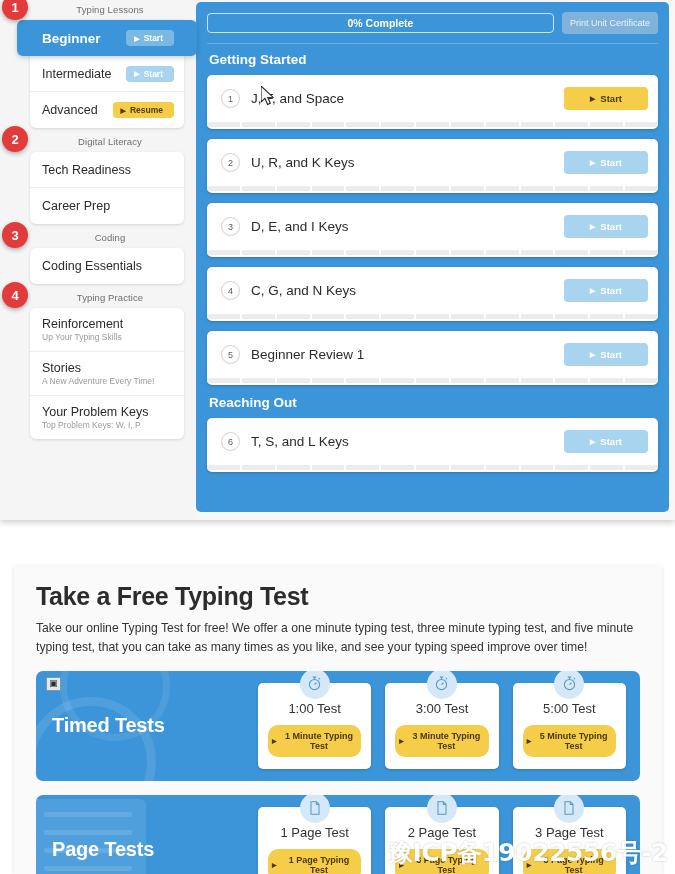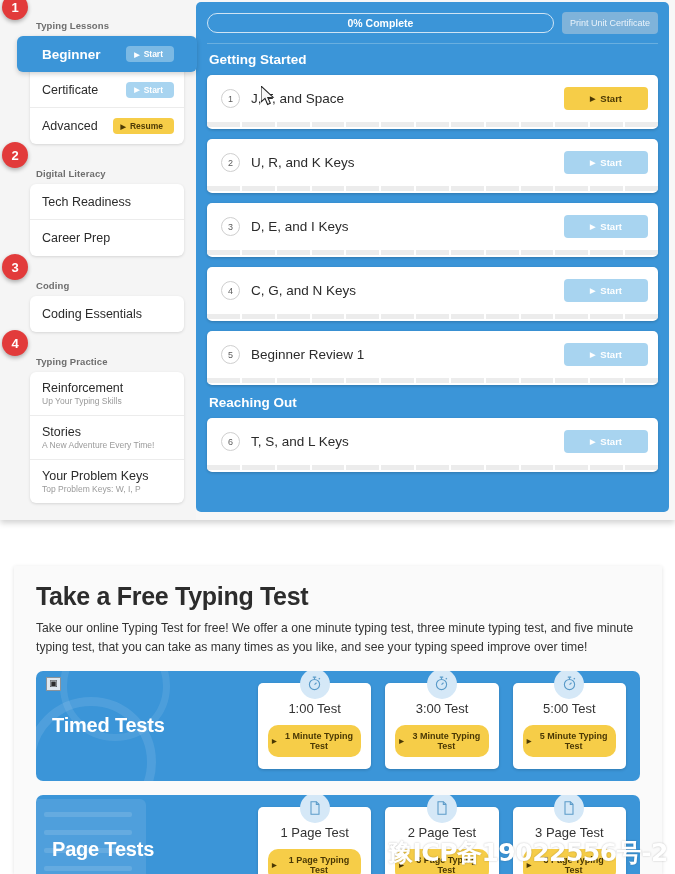--- a/index.html
+++ b/index.html
@@ -20,21 +20,21 @@
   .top-inner { display:flex; height:100%; }
 
   
   .sidebar {
     width: 196px; flex: 0 0 196px; background:#f5f5f5;
     padding: 0 12px 0 30px; position: relative; padding-top: 0;
   }
   .side-group { margin-bottom: 4px; }
   .side-group-title {
     font-size: 9.5px; color:#6e6e6e; letter-spacing:.1px;
-    padding: 20px 0 5px 6px; font-weight: 700;
+    padding: 4px 0 5px 6px; font-weight: 400; text-align: center;
   }
   .side-card {
     background:#fff; border-radius:6px;
     box-shadow: 0 1px 3px rgba(0,0,0,0.13);
     overflow: visible; margin-bottom: 2px;
   }
   .side-row {
     display:flex; align-items:center; justify-content:space-between;
     padding: 9px 10px 9px 12px; position: relative;
     border-bottom: 1px solid #ececec; min-height: 36px;
@@ -70,21 +70,21 @@
   }
 
   
   .main-panel {
     flex: 1; background:#3b95d8; margin: 2px 6px 8px 0;
     border-radius: 5px; padding: 10px 11px 12px 11px;
     position: relative; overflow: hidden;
   }
   .progress-row { display:flex; align-items:center; gap:8px; }
   .progress-bar {
-    flex:1; border:1px solid #cfe4f4; border-radius:10px;
+    flex:1; border:1px solid #cfe4f4; border-radius:4px;
     height: 20px; display:flex; align-items:center; justify-content:center;
     color:#fff; font-size:10.5px; font-weight:700;
   }
   .cert-btn {
     background:#7fb3da; color:#eaf3fb; border-radius:4px;
     font-size:9px; padding: 6px 8px; white-space:nowrap;
   }
   .hr { height:1px; background:#69afe0; margin: 9px 0 8px 0; }
   .section-head {
     color:#fff; font-size:13.5px; font-weight:700; margin: 0 0 8px 2px;
@@ -203,21 +203,21 @@
                 <div class="side-row-labels">
                   <div class="side-row-title">Beginner</div>
                 </div>
                 <div class="mini-btn blue-on">
                   <span class="tri">▶</span>
                   <span>Start</span>
                 </div>
               </div>
               <div class="side-row">
                 <div class="side-row-labels">
-                  <div class="side-row-title">Certificate</div>
+                  <div class="side-row-title">Intermediate</div>
                 </div>
                 <div class="mini-btn blue">
                   <span class="tri">▶</span>
                   <span>Start</span>
                 </div>
               </div>
               <div class="side-row">
                 <div class="side-row-labels">
                   <div class="side-row-title">Advanced</div>
                 </div>

